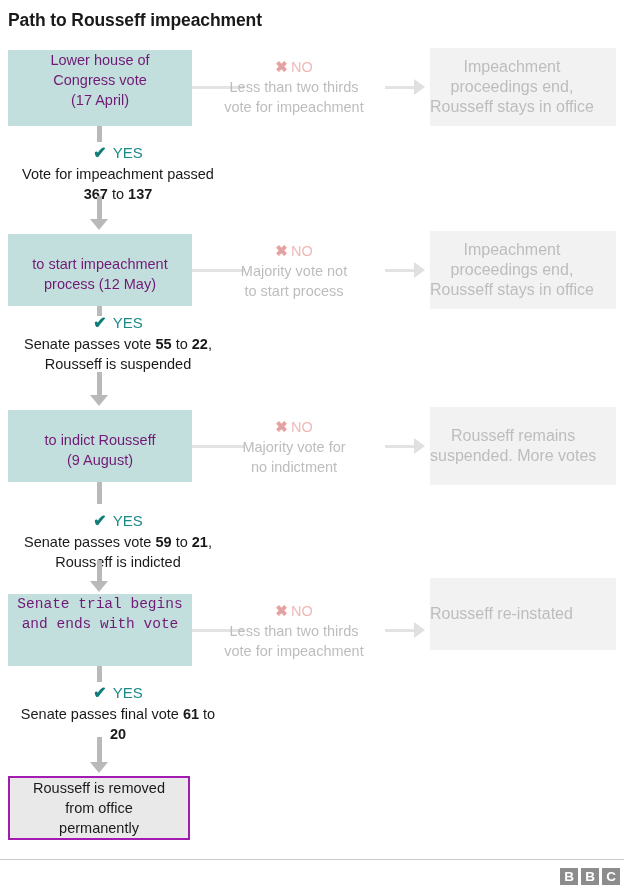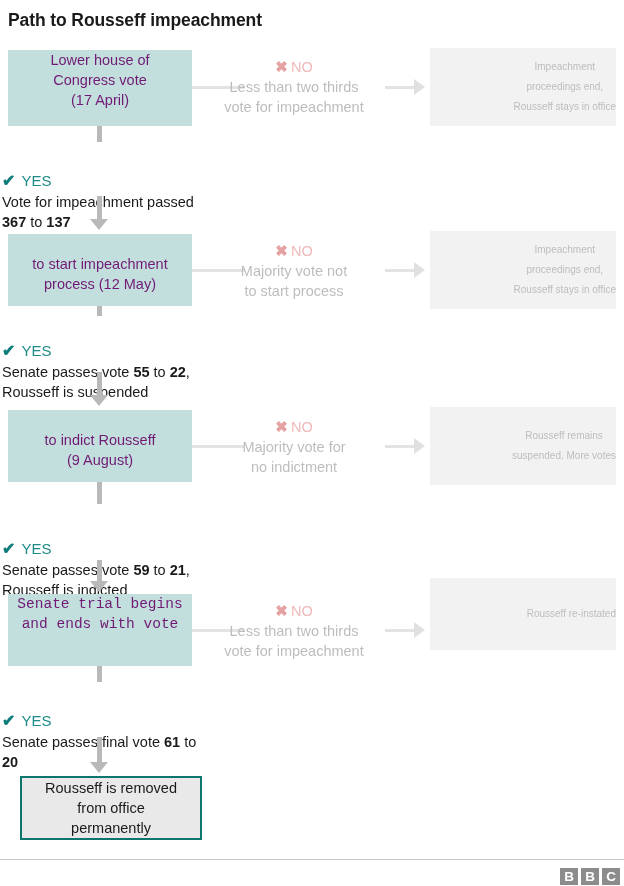--- a/index.html
+++ b/index.html
@@ -42,23 +42,23 @@
   }
 
   .outcome-box {
     position: absolute;
     left: 430px;
     width: 186px;
     background: #f2f2f2;
     box-sizing: border-box;
     display: flex;
     align-items: center;
-    justify-content: flex-end;
-    text-align: center;
-    font-size: 10px;
+    justify-content: flex-start;
+    text-align: center;
+    font-size: 16px;
     line-height: 20px;
     color: #bdbdbd;
   }
 
   
   .h-line {
     position: absolute;
     height: 3px;
     background: #e3e3e3;
   }
@@ -105,26 +105,26 @@
     left: 90px;
     width: 0;
     height: 0;
     border-left: 9px solid transparent;
     border-right: 9px solid transparent;
     border-top: 11px solid #b9b9b9;
   }
 
   .yes-label {
     position: absolute;
-    left: 2px;
+    left: 18px;
     width: 200px;
+    text-align: center;
     font-size: 14.5px;
     line-height: 20px;
     color: #1a1a1a;
-    margin-top: 28px;
   }
   .yes-head {
     display: block;
     white-space: nowrap;
     margin-bottom: 1px;
   }
   .check-mark {
     color: #0e7c7b;
     font-weight: bold;
     font-size: 16px;
@@ -137,30 +137,29 @@
   .yes-body b { font-weight: bold; }
 
   
   #final-box {
     position: absolute;
     left: 8px;
     top: 776px;
     width: 182px;
     height: 64px;
     background: #e9e9e9;
-    border: 2px solid #0f766e;
+    border: 2px solid #a21caf;
     box-sizing: border-box;
     display: flex;
     align-items: center;
     justify-content: center;
     text-align: center;
     font-size: 14.5px;
     line-height: 20px;
     color: #1a1a1a;
-    margin-left: 12px;
   }
 
   
   #footer-rule {
     position: absolute;
     left: 0;
     top: 859px;
     width: 624px;
     height: 1px;
     background: #c9c9c9;

